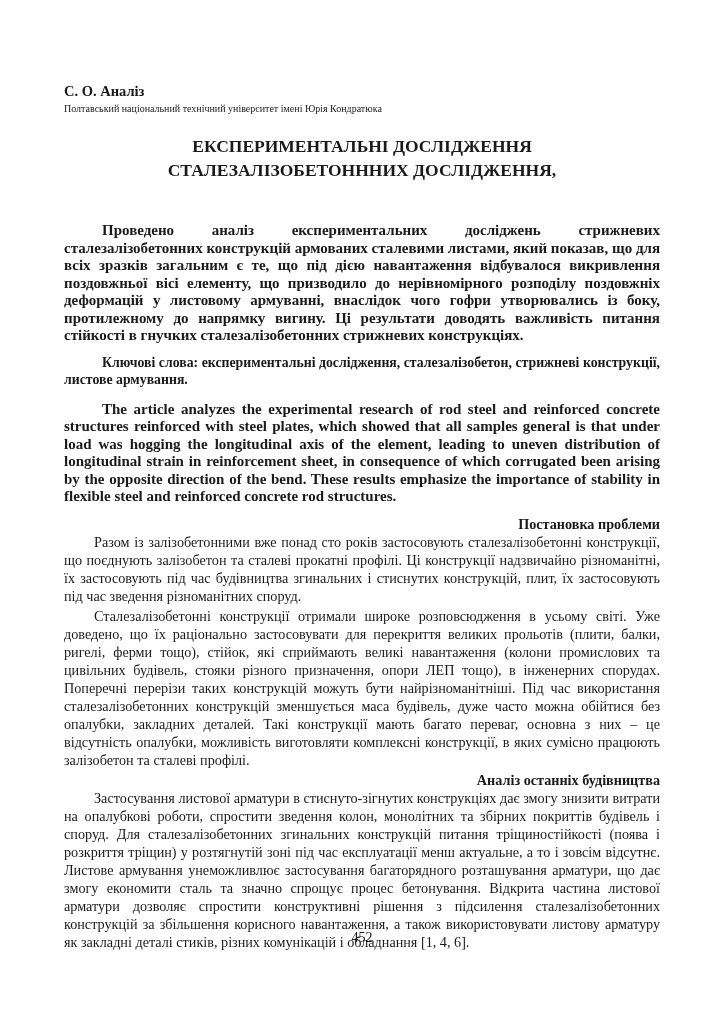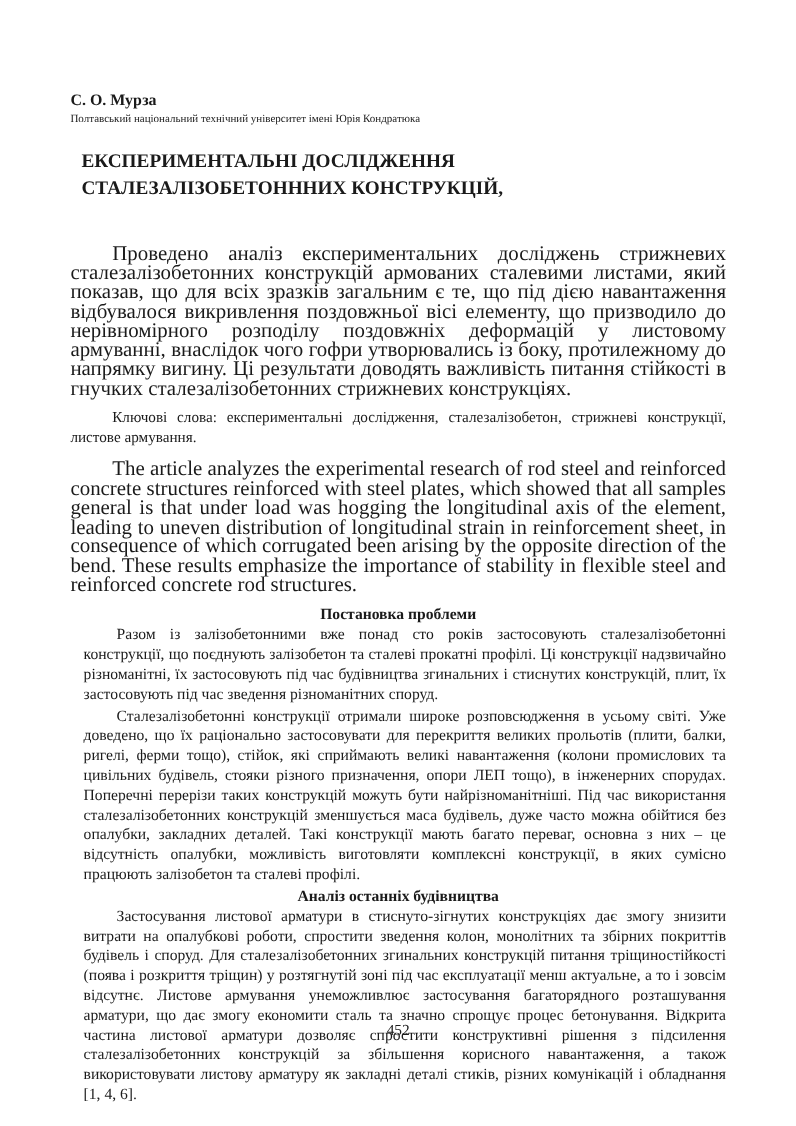--- a/index.html
+++ b/index.html
@@ -21,74 +21,73 @@
     line-height: 18px;
   }
   .affiliation {
     font-size: 10px;
     line-height: 18px;
     margin-bottom: 16px;
   }
   .title {
     font-size: 17.5px;
     font-weight: bold;
-    text-align: left;
+    text-align: center;
     line-height: 24px;
     margin: 0 10px 40px 10px;
   }
   .abstract-block {
-    font-size: 19px;
-    font-weight: normal;
+    font-size: 15px;
+    font-weight: bold;
     text-align: justify;
     line-height: 17.5px;
     text-indent: 38px;
     margin-bottom: 9px;
   }
   .keywords-block {
     font-size: 13.8px;
-    font-weight: normal;
+    font-weight: bold;
     text-align: justify;
     line-height: 17.5px;
     text-indent: 38px;
     margin-bottom: 12px;
   }
   .section-heading {
     font-size: 14.2px;
     font-weight: bold;
     line-height: 18px;
-    text-align: center;
+    text-align: right;
   }
   .body-paragraph {
     font-size: 14.2px;
     text-align: justify;
     line-height: 18px;
     text-indent: 30px;
     margin-bottom: 2px;
-    margin-left: 12px;
   }
   .page-number {
     position: absolute;
     left: 0;
     right: 0;
     top: 930px;
     text-align: center;
     font-size: 14px;
   }
 </style>
 </head>
 <body>
 
 <div class="page">
 
-  <p class="author">С. О. Мурза</p>
+  <p class="author">С. О. Аналіз</p>
   <p class="affiliation">Полтавський національний технічний університет імені Юрія Кондратюка</p>
 
   <h1 class="title">
     <span>ЕКСПЕРИМЕНТАЛЬНІ ДОСЛІДЖЕННЯ</span><br>
-    <span>СТАЛЕЗАЛІЗОБЕТОНННИХ КОНСТРУКЦІЙ,</span><br>
+    <span>СТАЛЕЗАЛІЗОБЕТОНННИХ ДОСЛІДЖЕННЯ,</span><br>
   </h1>
 
   <p class="abstract-block">Проведено аналіз експериментальних досліджень стрижневих сталезалізобетонних конструкцій армованих сталевими листами, який показав, що для всіх зразків загальним є те, що під дією навантаження відбувалося викривлення поздовжньої вісі елементу, що призводило до нерівномірного розподілу поздовжніх деформацій у листовому армуванні, внаслідок чого гофри утворювались із боку, протилежному до напрямку вигину. Ці результати доводять важливість питання стійкості в гнучких сталезалізобетонних стрижневих конструкціях.</p>
   <p class="keywords-block">Ключові слова: експериментальні дослідження, сталезалізобетон, стрижневі конструкції, листове армування.</p>
 
   <p class="abstract-block">The article analyzes the experimental research of rod steel and reinforced concrete structures reinforced with steel plates, which showed that all samples general is that under load was hogging the longitudinal axis of the element, leading to uneven distribution of longitudinal strain in reinforcement sheet, in consequence of which corrugated been arising by the opposite direction of the bend. These results emphasize the importance of stability in flexible steel and reinforced concrete rod structures.</p>
 
   <h2 class="section-heading">Постановка проблеми</h2>
   <p class="body-paragraph">Разом із залізобетонними вже понад сто років застосовують сталезалізобетонні конструкції, що поєднують залізобетон та сталеві прокатні профілі. Ці конструкції надзвичайно різноманітні, їх застосовують під час будівництва згинальних і стиснутих конструкцій, плит, їх застосовують під час зведення різноманітних споруд.</p>
   <p class="body-paragraph">Сталезалізобетонні конструкції отримали широке розповсюдження в усьому світі. Уже доведено, що їх раціонально застосовувати для перекриття великих прольотів (плити, балки, ригелі, ферми тощо), стійок, які сприймають великі навантаження (колони промислових та цивільних будівель, стояки різного призначення, опори ЛЕП тощо), в інженерних спорудах. Поперечні перерізи таких конструкцій можуть бути найрізноманітніші. Під час використання сталезалізобетонних конструкцій зменшується маса будівель, дуже часто можна обійтися без опалубки, закладних деталей. Такі конструкції мають багато переваг, основна з них – це відсутність опалубки, можливість виготовляти комплексні конструкції, в яких сумісно працюють залізобетон та сталеві профілі.</p>

